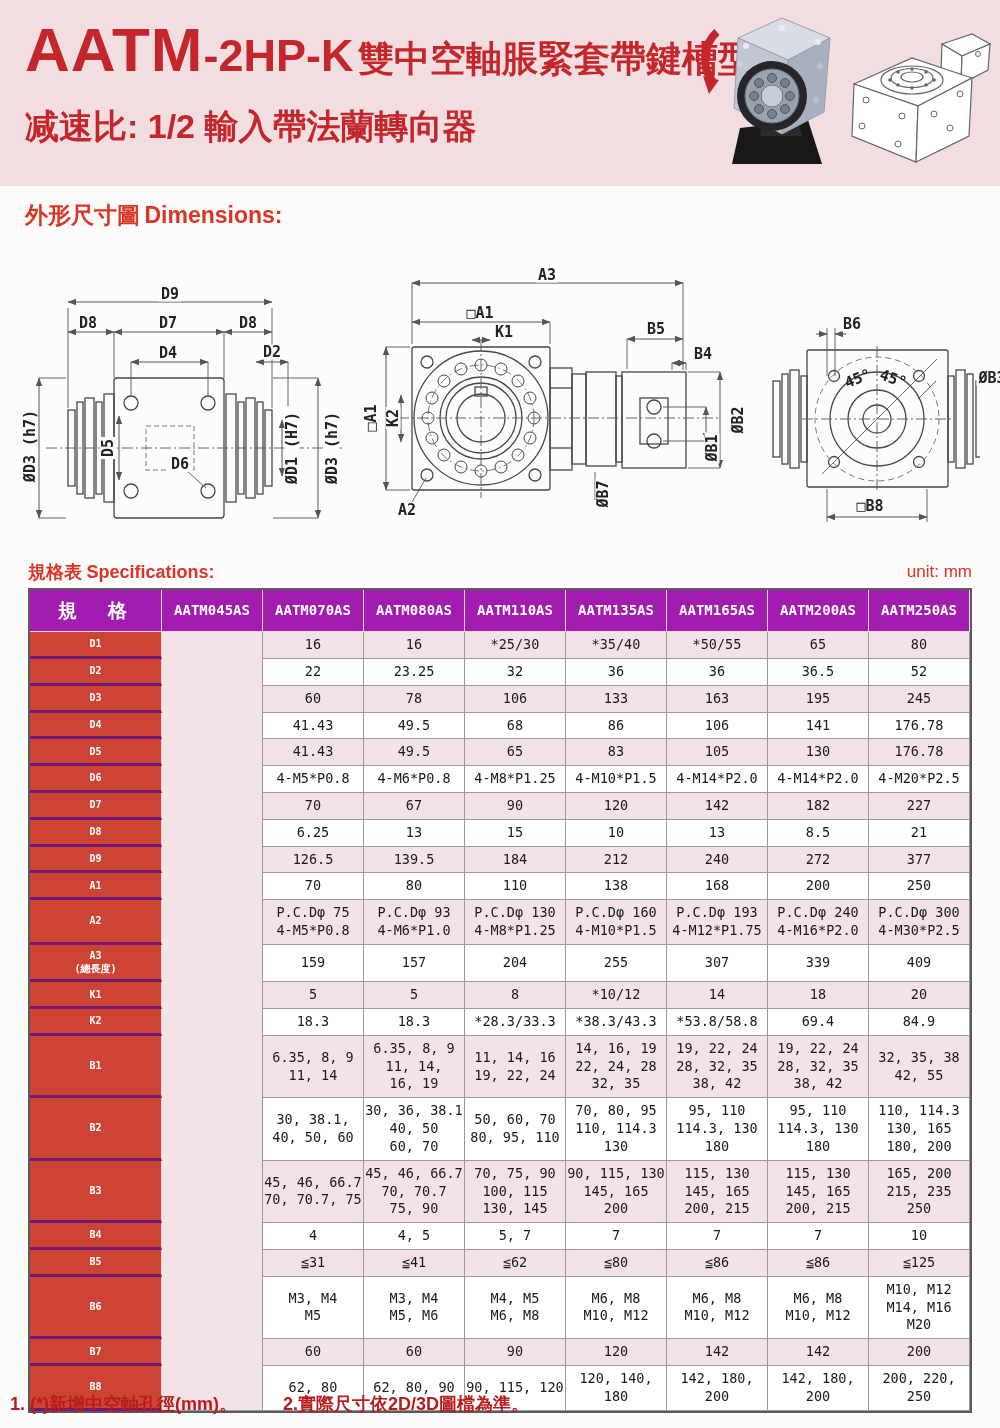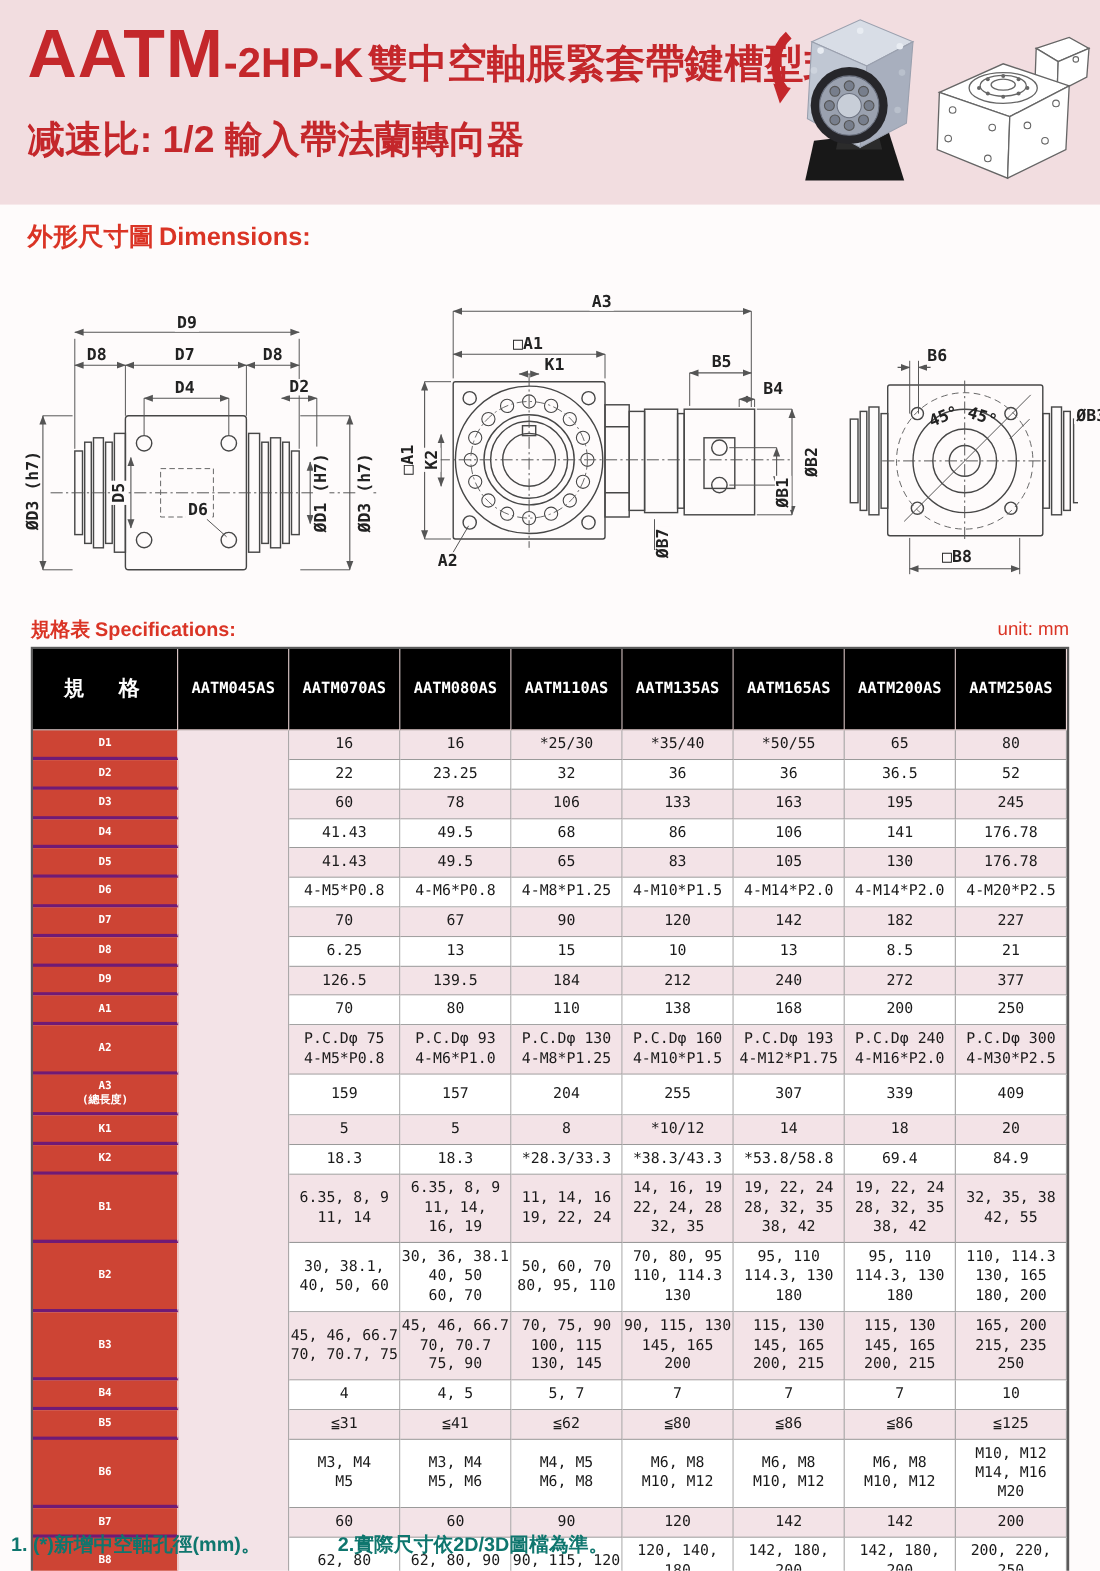--- a/index.html
+++ b/index.html
@@ -3,21 +3,21 @@
 <meta charset="utf-8">
 <style>
   html,body{margin:0;padding:0;}
   .page{position:relative;width:1000px;height:1428px;background:#fefbfb;
         font-family:"Liberation Sans",sans-serif;overflow:hidden;}
 
   
   .banner{position:absolute;left:0;top:0;width:1000px;height:186px;background:#f2dde0;}
   .t1{position:absolute;left:25px;top:14px;white-space:nowrap;color:#c4272b;}
   .t1 .big{font-size:62px;font-weight:bold;letter-spacing:1px;}
-  .t1 .mid{font-size:38px;font-weight:bold;}
+  .t1 .mid{font-size:45px;font-weight:bold;}
   .t1 .cjk{font-size:36px;font-weight:bold;}
   .t2{position:absolute;left:25px;top:104px;font-size:34px;font-weight:bold;color:#c4272b;white-space:nowrap;}
   .prod{position:absolute;top:0;}
 
   
   .sec{position:absolute;font-weight:bold;color:#da3425;white-space:nowrap;}
   .sec .cn{font-size:23px;text-align:right;} .sec .en{font-size:23px;}
   .unit{position:absolute;font-weight:normal;color:#da3425;font-size:17px;}
 
   
@@ -29,32 +29,32 @@
   .r20n{transform:translate(-50%,-50%) rotate(-22deg);background:transparent;}
   .r20{transform:translate(-50%,-50%) rotate(18deg);background:transparent;}
 
   
   table.spec{position:absolute;left:28px;top:588px;width:944px;border-collapse:separate;border-spacing:0;
              table-layout:fixed;border:2px solid #5a5a5a;
              font-family:"DejaVu Sans Mono",monospace;font-size:13.5px;color:#1a1a1a;}
   table.spec col.c0{width:132px;}
   table.spec th,table.spec td{border-right:1px solid #9a9a9a;border-bottom:1px solid #9a9a9a;
              text-align:center;vertical-align:middle;padding:4px 1px;line-height:1.32;white-space:pre-line;}
-  table.spec thead th{background:#000000;color:#fff;font-weight:bold;font-size:14px;
-             border-right:1px solid #f0d9d9;border-bottom:1px solid #f0d9d9;padding:24px 0;}
+  table.spec thead th{background:#a21caf;color:#fff;font-weight:bold;font-size:14px;
+             border-right:1px solid #f0d9d9;border-bottom:1px solid #f0d9d9;padding:8px 0;}
   table.spec thead th.corner{font-size:19px;letter-spacing:6px;}
   table.spec th.rl{background:#cd4434;color:#fff;font-weight:bold;font-size:10px;
              border-right:1px solid #f0d9d9;border-bottom:3px solid #701a75;}
   table.spec td.pink{background:#f3e3e7;}
   table.spec td.white{background:#ffffff;}
   table.spec td.merged{background:#f3e3e7;}
 
   
-  .foot{position:absolute;left:10px;top:1392px;width:980px;display:flex;gap:70px;
-        font-size:18px;font-weight:bold;color:#0f766e;white-space:nowrap;}
+  .foot{position:absolute;left:10px;top:1392px;width:980px;display:flex;gap:46px;
+        font-size:18px;font-weight:bold;color:#b91c1c;white-space:nowrap;}
 </style>
 </head>
 <body>
 
 <div class="page">
 
   <div class="banner">
     <div class="t1">
       <span class="big">AATM</span><span class="mid">-2HP-K</span>
       <span class="cjk">雙中空軸脹緊套帶鍵槽型式</span>

